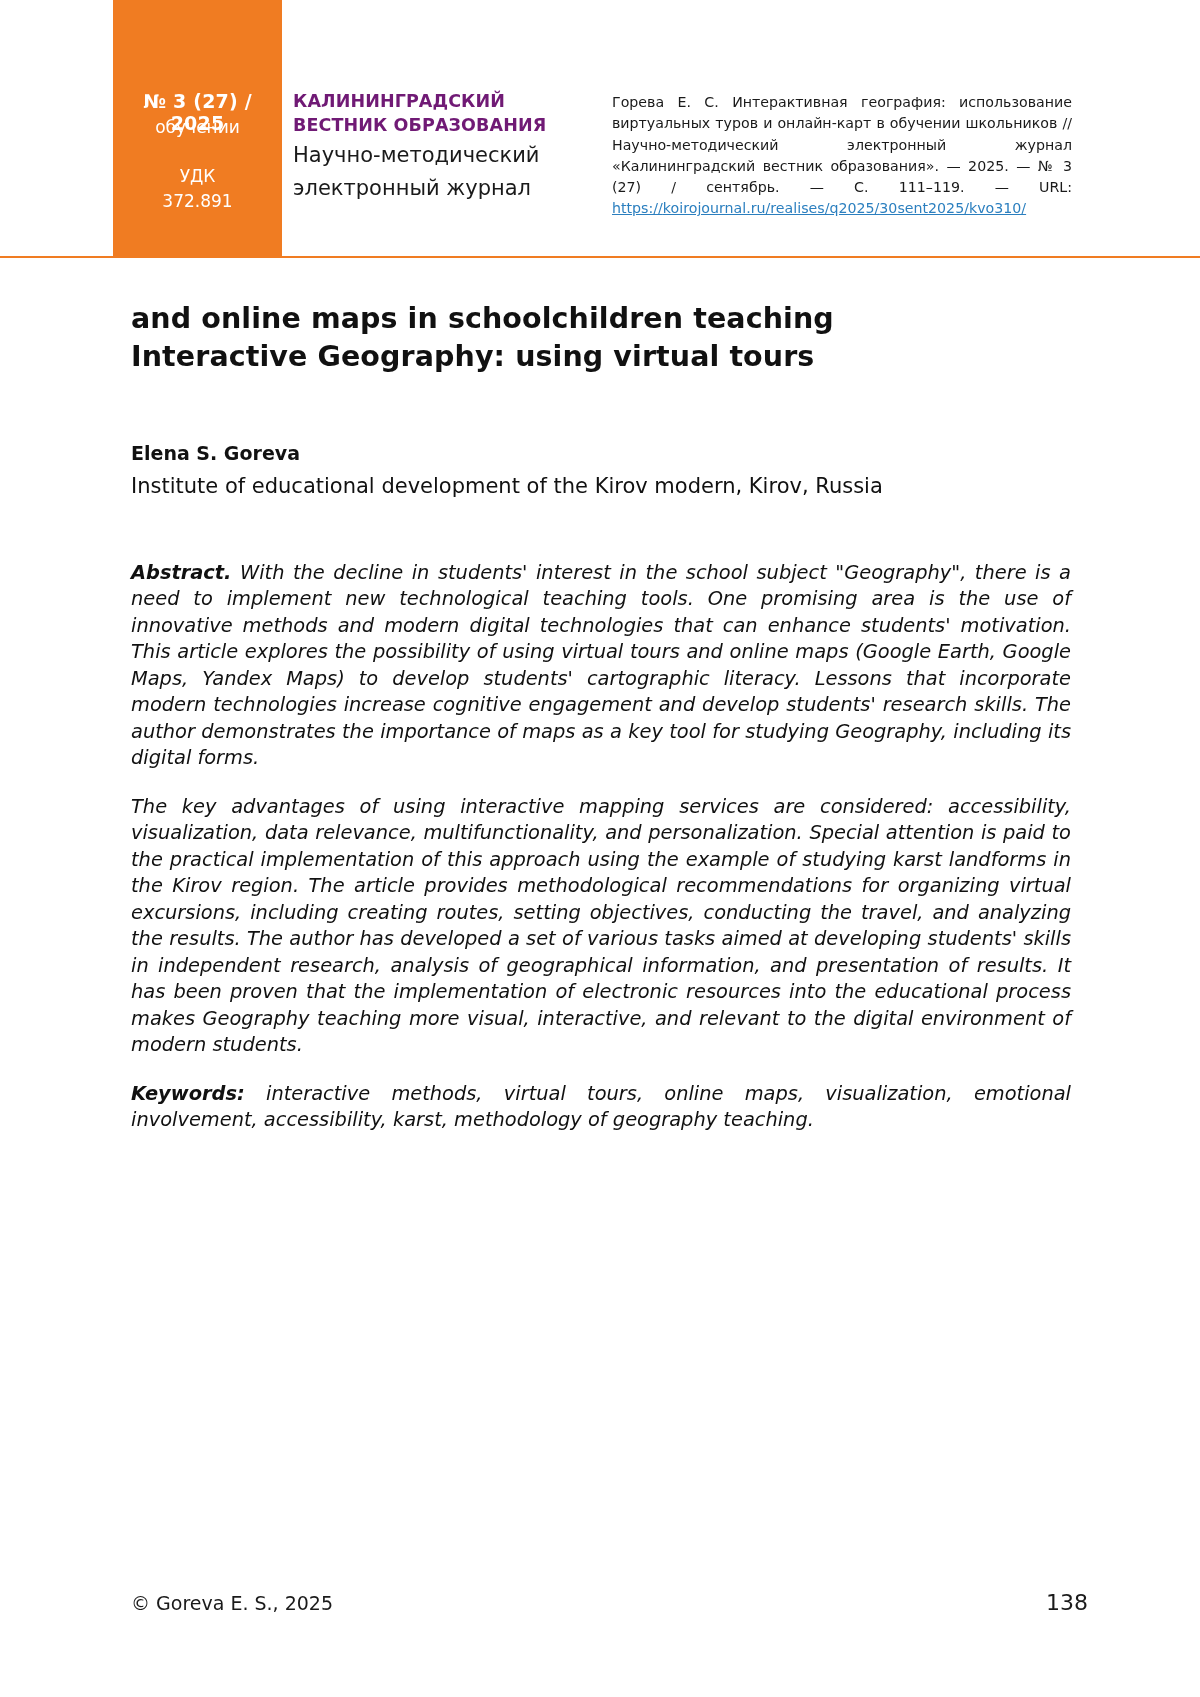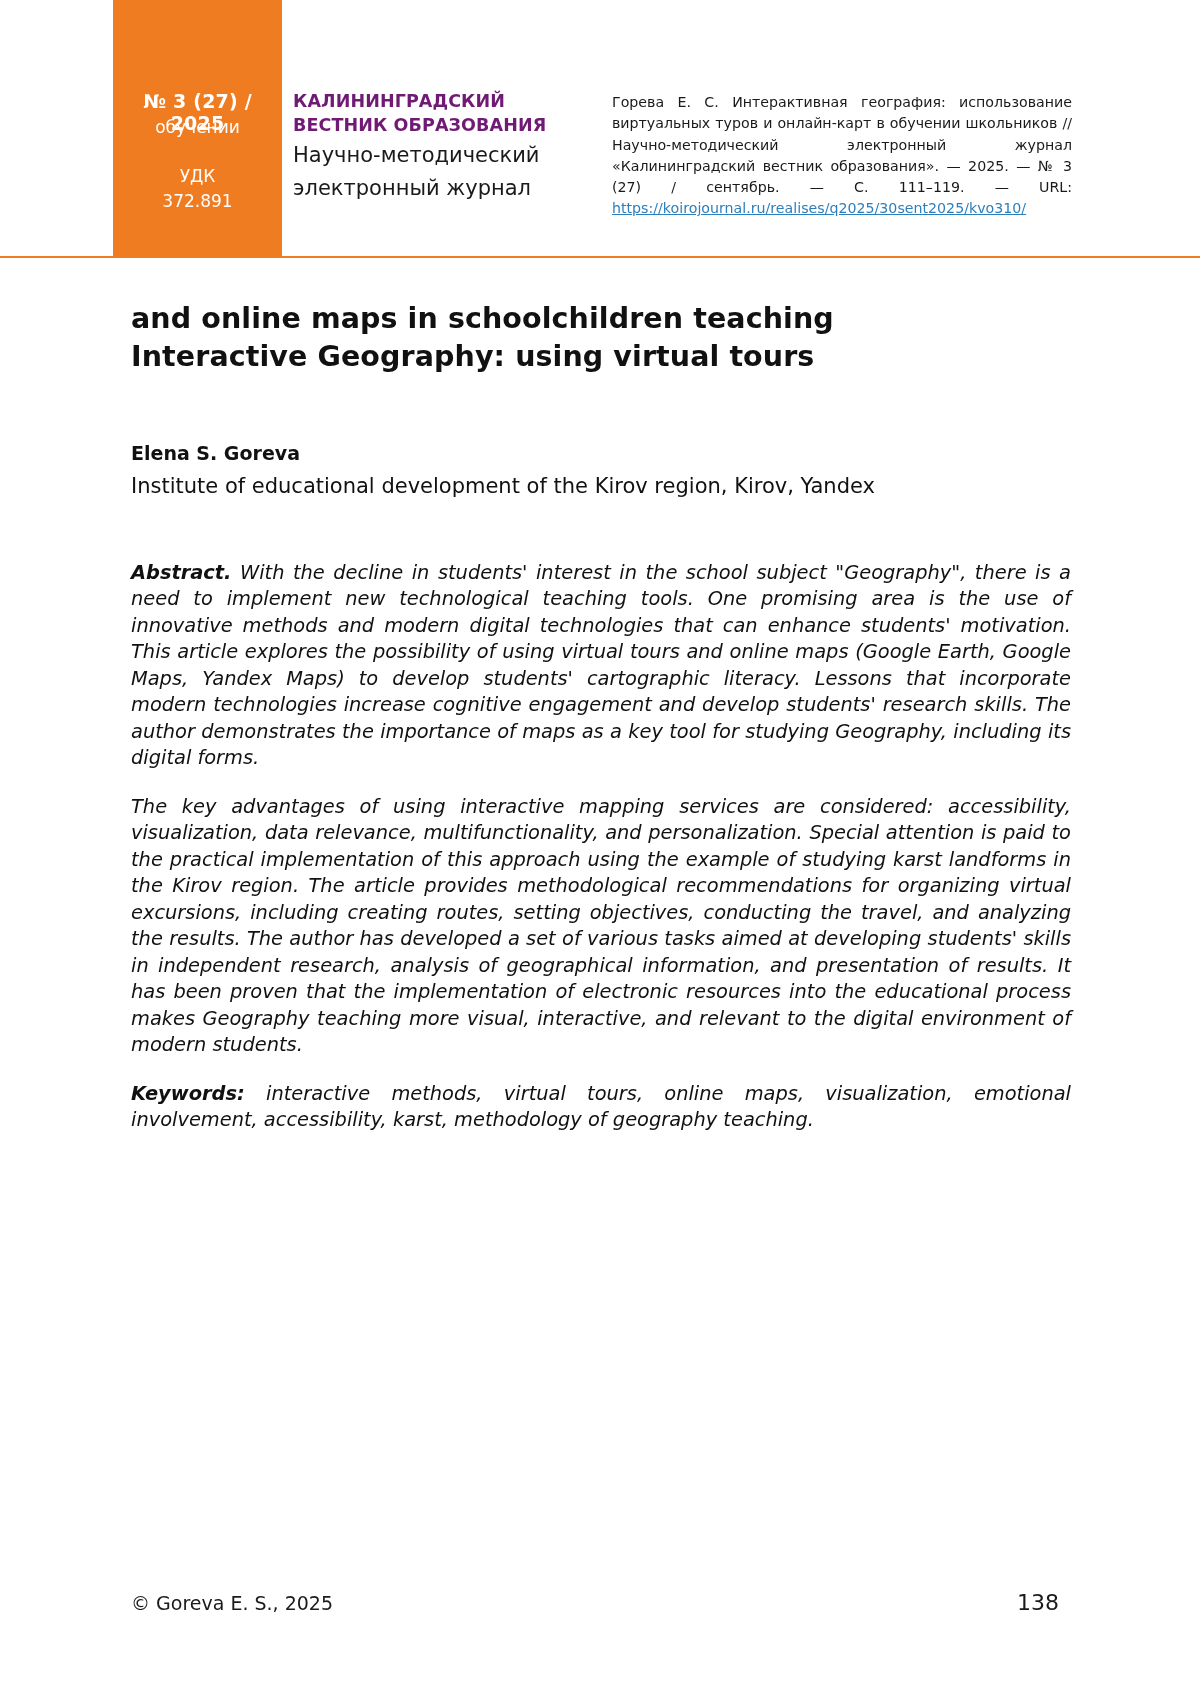--- a/index.html
+++ b/index.html
@@ -164,21 +164,21 @@
   .para:last-child { margin-bottom: 0; }
   .lead {
     font-weight: bold;
     font-style: italic;
   }
 
   
   .footer {
     position: absolute;
     left: 131px;
-    right: 141px;
+    right: 112px;
     bottom: 82px;
     display: flex;
     justify-content: space-between;
     align-items: baseline;
     font-size: 19px;
     color: #1a1a1a;
   }
   .page-number {
     font-size: 22px;
   }
@@ -213,21 +213,21 @@
   </div>
 
   <div class="content">
 
     <div class="title">
       <div>and online maps in schoolchildren teaching</div>
       <div>Interactive Geography: using virtual tours</div>
     </div>
 
     <div class="author">Elena S. Goreva</div>
-    <div class="affiliation">Institute of educational development of the Kirov region, Kirov, Yandex</div>
+    <div class="affiliation">Institute of educational development of the Kirov modern, Kirov, Russia</div>
 
     <div class="abstract-wrap">
       <p class="para"><span class="lead">Abstract.</span><span> With the decline in students' interest in the school subject "Geography", there is a need to implement new technological teaching tools. One promising area is the use of innovative methods and modern digital technologies that can enhance students' motivation. This article explores the possibility of using virtual tours and online maps (Google Earth, Google Maps, Yandex Maps) to develop students' cartographic literacy. Lessons that incorporate modern technologies increase cognitive engagement and develop students' research skills. The author demonstrates the importance of maps as a key tool for studying Geography, including its digital forms.</span></p>
       <p class="para">The key advantages of using interactive mapping services are considered: accessibility, visualization, data relevance, multifunctionality, and personalization. Special attention is paid to the practical implementation of this approach using the example of studying karst landforms in the Kirov region. The article provides methodological recommendations for organizing virtual excursions, including creating routes, setting objectives, conducting the travel, and analyzing the results. The author has developed a set of various tasks aimed at developing students' skills in independent research, analysis of geographical information, and presentation of results. It has been proven that the implementation of electronic resources into the educational process makes Geography teaching more visual, interactive, and relevant to the digital environment of modern students.</p>
       <p class="para"><span class="lead">Keywords:</span><span> interactive methods, virtual tours, online maps, visualization, emotional involvement, accessibility, karst, methodology of geography teaching.</span></p>
     </div>
   </div>
 
   <div class="footer">
     <div>© Goreva E. S., 2025</div>

